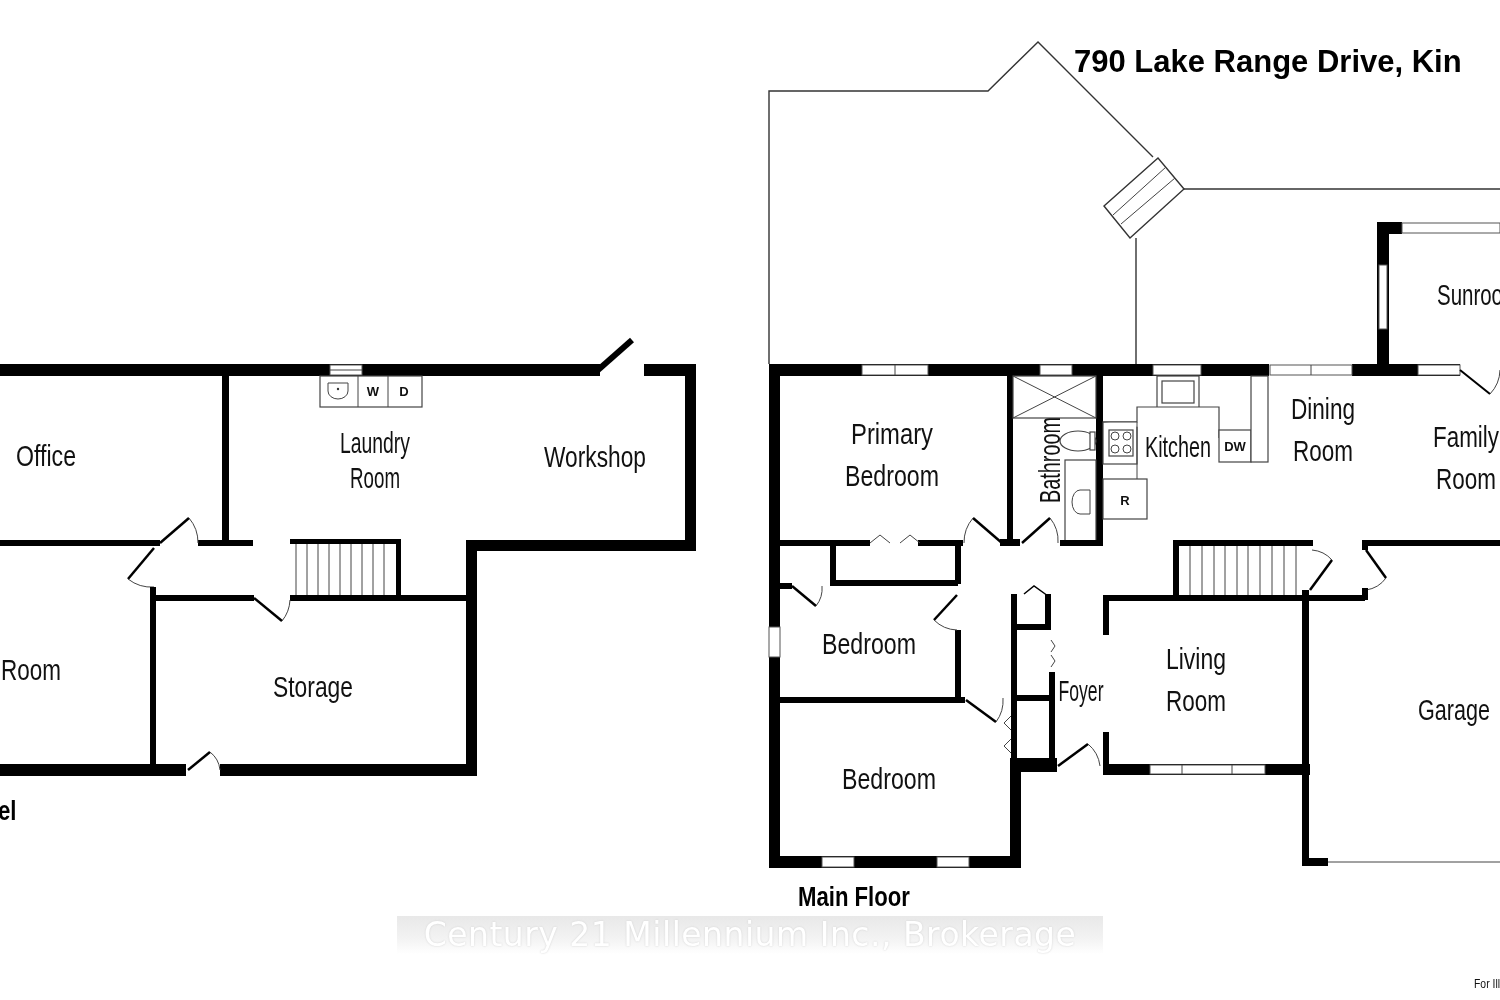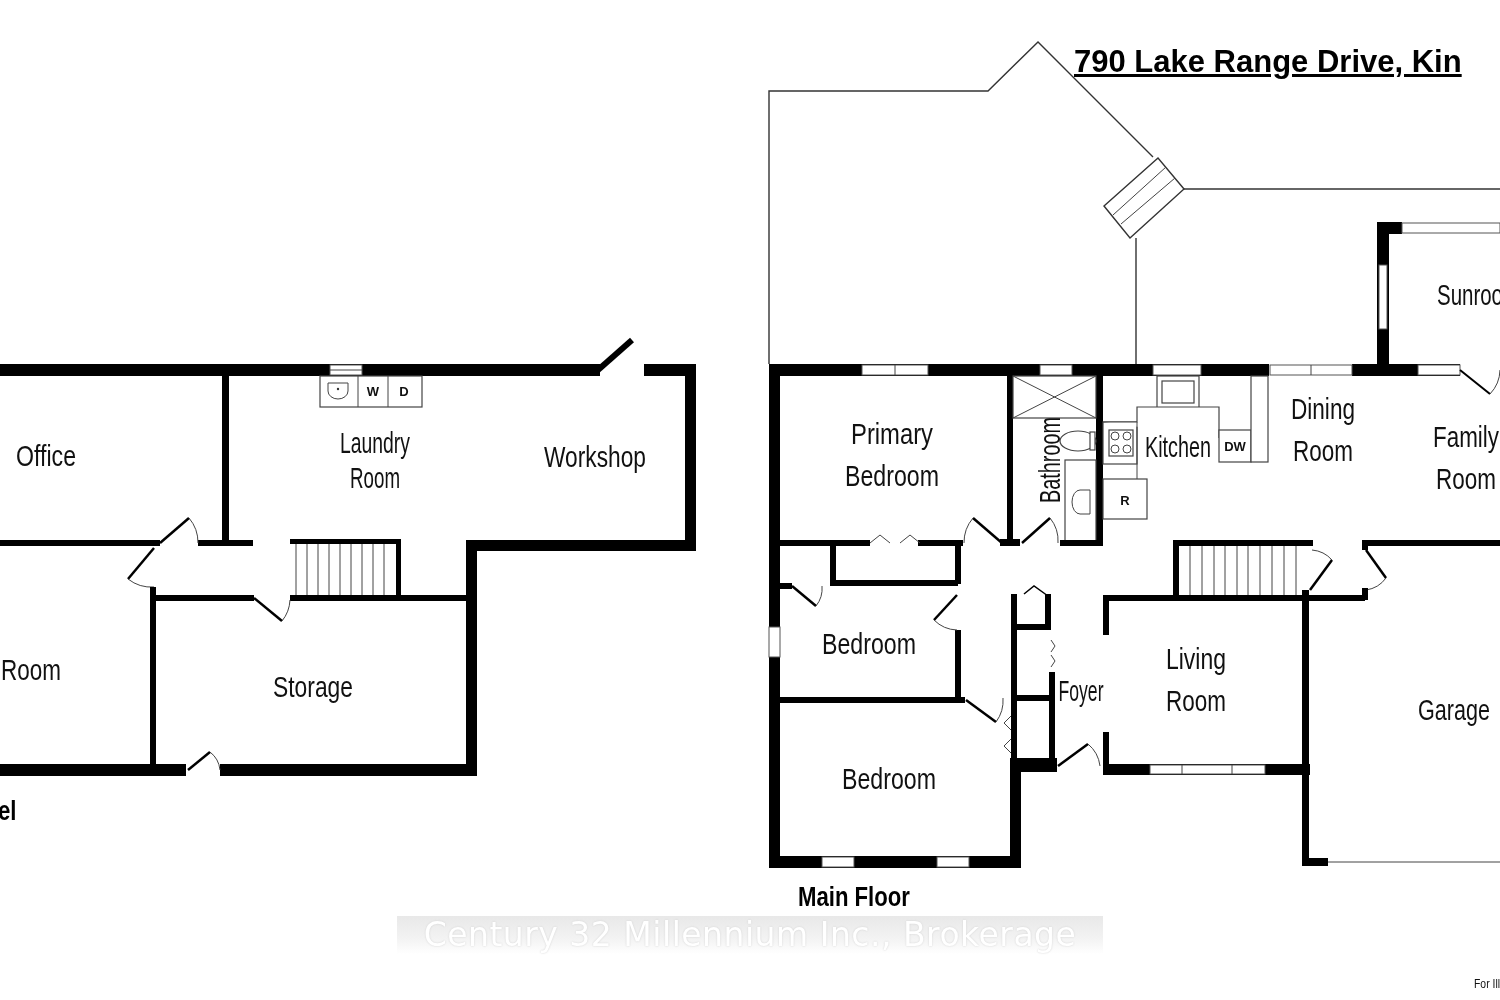--- a/index.html
+++ b/index.html
@@ -7,21 +7,21 @@
   svg#plan { position: absolute; left: 0; top: 0; width: 1500px; height: 1000px; }
   .wall { fill: #000; }
   .thin { stroke: #333; stroke-width: 1.4; fill: none; }
   .hair { stroke: #444; stroke-width: 1; fill: none; }
   .door { stroke: #000; stroke-width: 2.5; fill: none; }
   .arc { stroke: #444; stroke-width: 1; fill: none; }
   .win { fill: #fff; stroke: #555; stroke-width: 1; }
   .fix { fill: #fff; stroke: #444; stroke-width: 1.2; }
   .room-label { font-family: "Liberation Sans", sans-serif; font-size: 29px; fill: #111; transform-box: fill-box; transform-origin: center; }
   .appl { font-family: "Liberation Sans", sans-serif; font-size: 13px; font-weight: bold; fill: #111; }
-  .title { position: absolute; left: 1074px; top: 44px; font-family: "Liberation Sans", sans-serif; font-weight: bold; font-size: 31px; color: #000; white-space: nowrap; text-decoration: underline; }
+  .title { position: absolute; left: 1074px; top: 44px; font-family: "Liberation Sans", sans-serif; font-weight: bold; font-size: 31px; color: #000; white-space: nowrap; }
   .floor-label { position: absolute; font-family: "Liberation Sans", sans-serif; font-size: 27px; font-weight: bold; color: #000; white-space: nowrap; transform: scaleX(0.82); transform-origin: left top; }
   .watermark { position: absolute; left: 397px; top: 916px; width: 706px; height: 38px; background: linear-gradient(#e8e8e8, #f3f3f3 60%, #ffffff); color: #ffffff; font-family: "DejaVu Sans", sans-serif; font-size: 33px; line-height: 38px; text-align: center; white-space: nowrap; text-shadow: 0 0 2px #cfcfcf; letter-spacing: 0.5px; }
   .disclaimer { position: absolute; left: 1474px; top: 976px; font-family: "Liberation Sans", sans-serif; font-size: 13px; color: #111; white-space: nowrap; transform: scaleX(0.8); transform-origin: left top; }
 </style>
 </head>
 <body>
 
 <svg id="plan" viewBox="0 0 1500 1000">
 
   <g>
@@ -261,14 +261,14 @@
     <text class="appl" x="373" y="396" text-anchor="middle">W</text>
     <text class="appl" x="404" y="396" text-anchor="middle">D</text>
     <text class="appl" x="1235" y="451" text-anchor="middle">DW</text>
     <text class="appl" x="1125" y="505" text-anchor="middle">R</text>
   </g>
 </svg>
 
 <div class="title">790 Lake Range Drive, Kin</div>
 <div class="floor-label" style="left:-2px; top:796px;">el</div>
 <div class="floor-label" style="left:798px; top:882px;">Main Floor</div>
-<div class="watermark">Century 32 Millennium Inc., Brokerage</div>
+<div class="watermark">Century 21 Millennium Inc., Brokerage</div>
 <div class="disclaimer">For Ill</div>
 
 </body></html>

